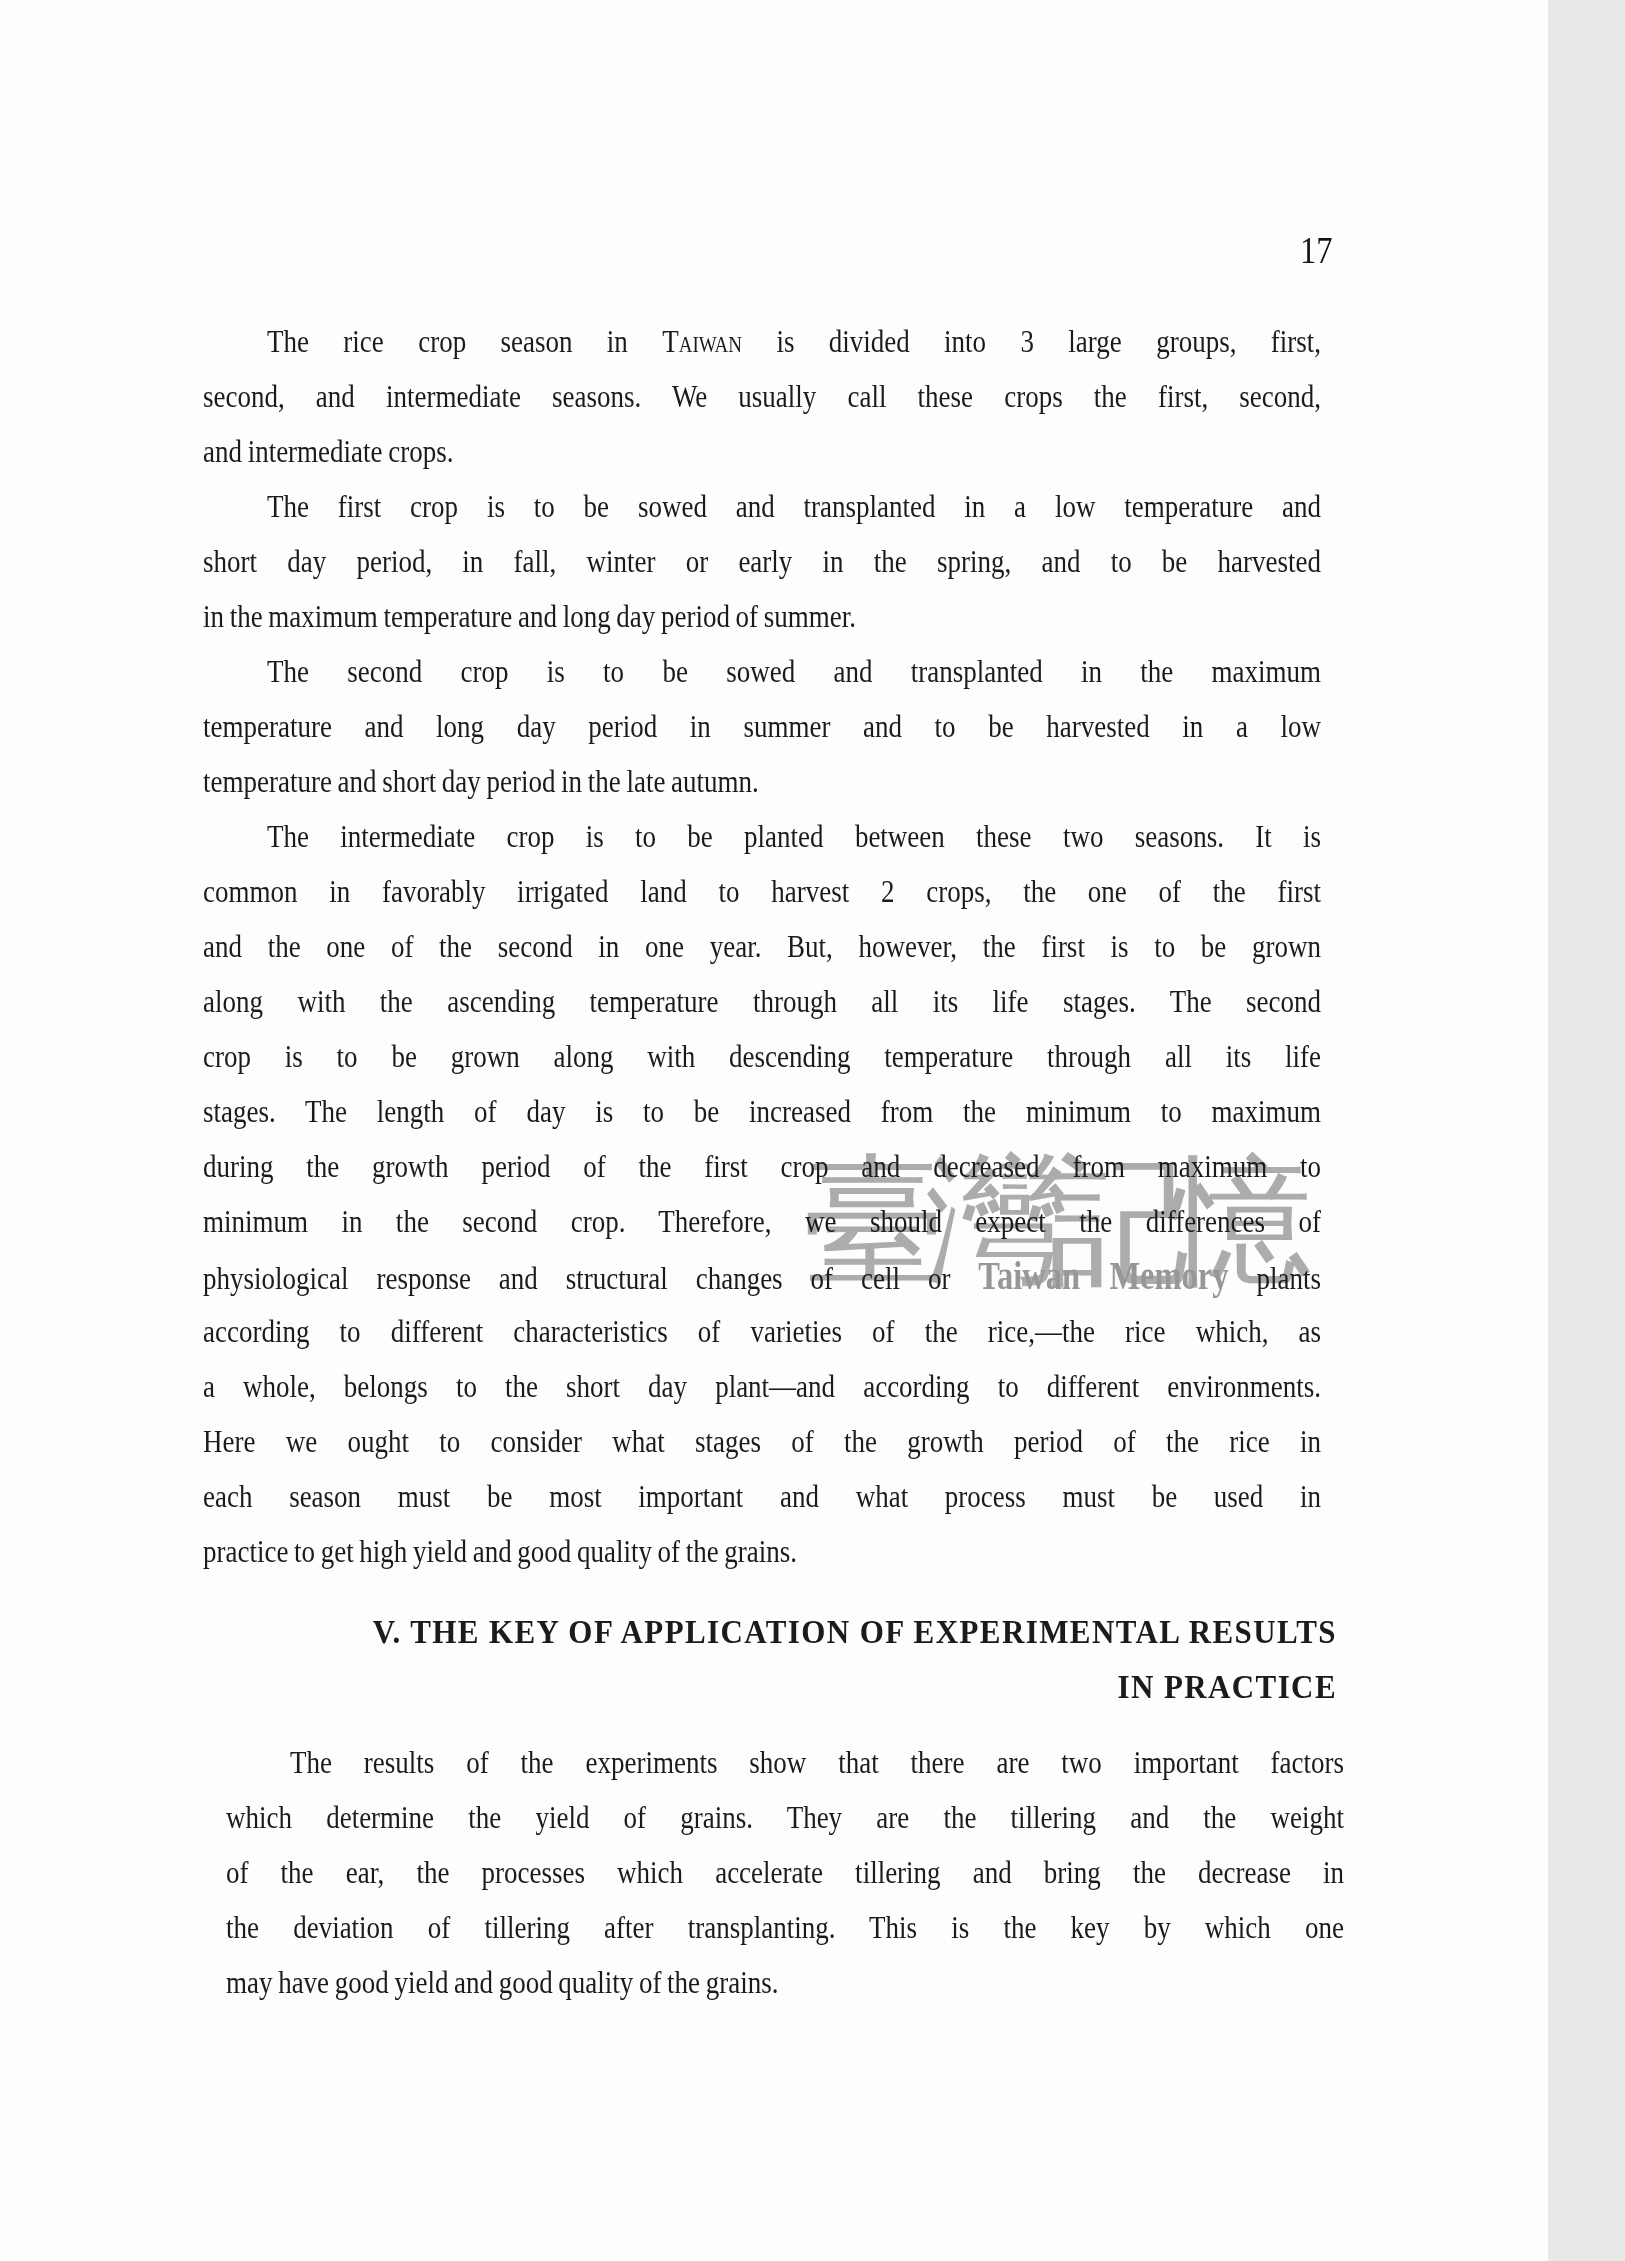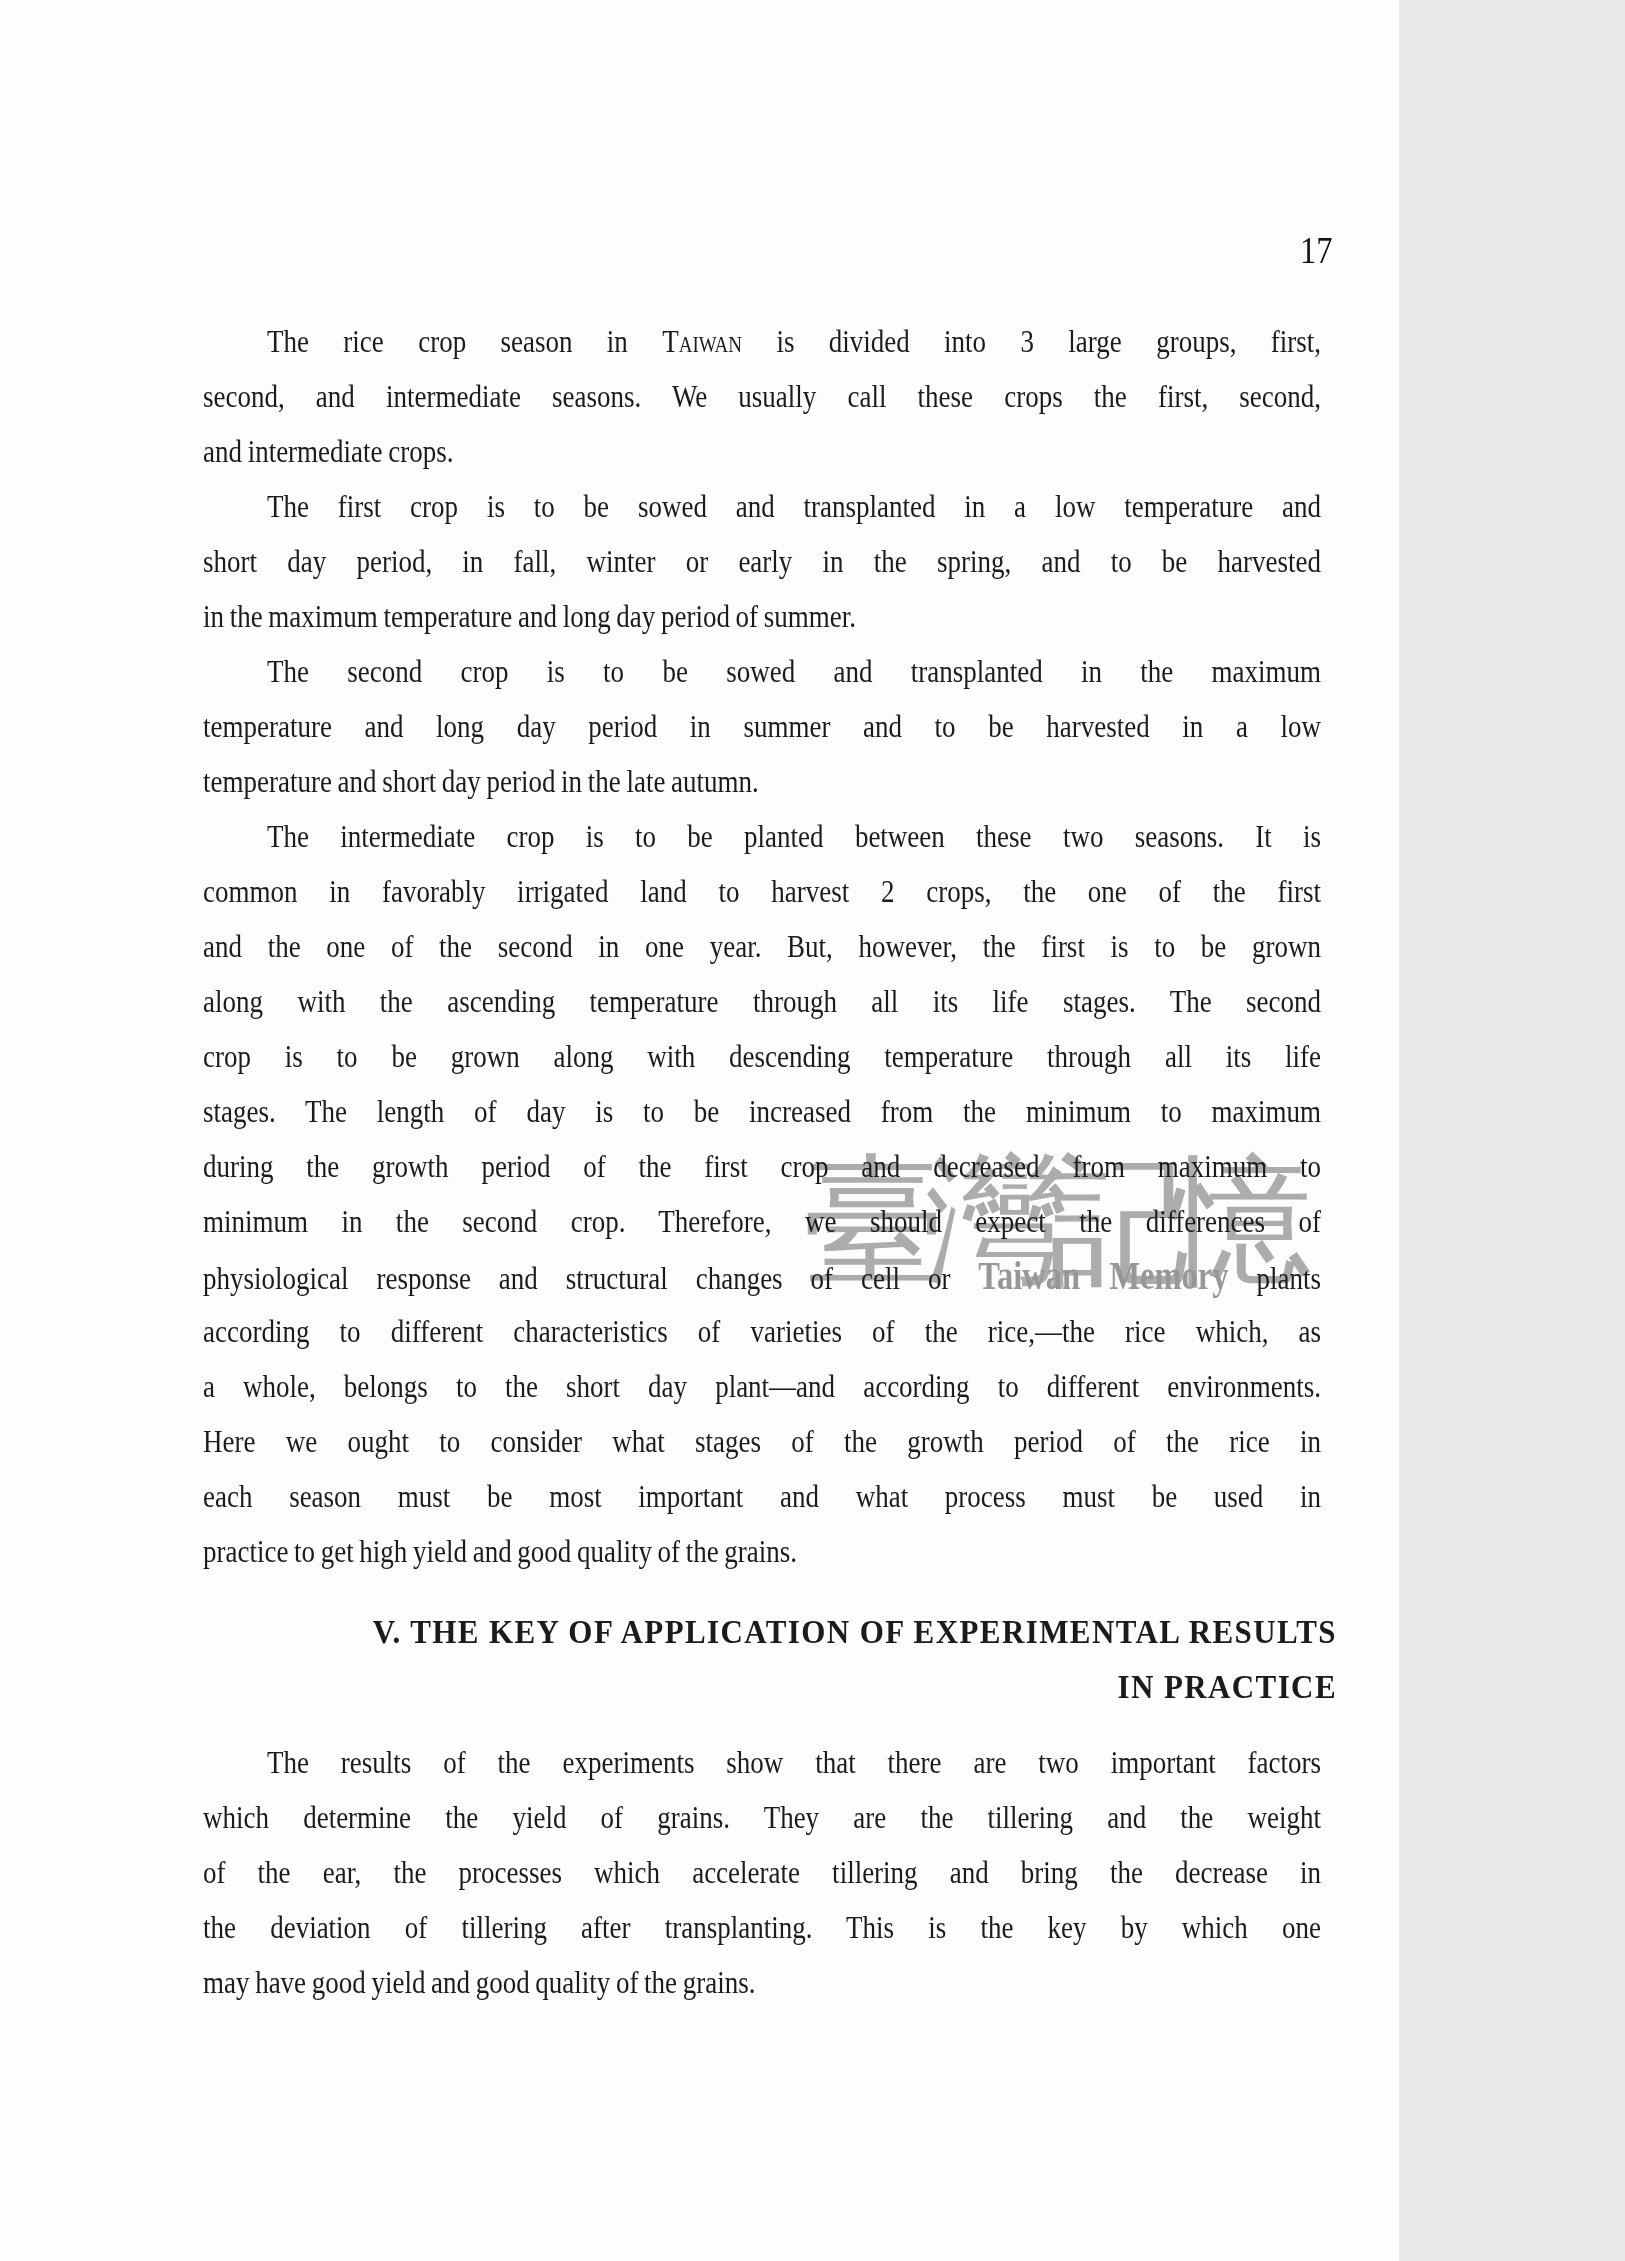--- a/index.html
+++ b/index.html
@@ -1,37 +1,37 @@
 <!DOCTYPE html>
 <html style="font-size:11.3px"><head>
 <meta charset="utf-8">
 <style>
   html,body{margin:0;padding:0;background:#e8e8e8;}
   .page{
     position:relative;
-    width:1399px;height:2261px;
+    width:1548px;height:2261px;
     background:#fdfdfc;
     overflow:hidden;
     font-family:"Liberation Serif","DejaVu Serif",serif;
     color:#1b1b1b;
   }
   .pageno{
     position:absolute;left:1300px;top:232px;
     font-size:32.5px;line-height:37px;
     transform:scaleY(1.15);
     color:#141414;
   }
   .textcol{
     position:absolute;left:203px;width:1118px;
     font-size:27px;line-height:55px;
     word-spacing:-1.1px;
     z-index:2;
   }
   #flow1{top:314px;}
-  #flow2{top:1735px;}
+  #flow2{top:1735px;margin-left:23px;}
   .line{
     height:55px;overflow:hidden;
     text-align:justify;text-align-last:justify;
     transform:scaleY(1.2);
   }
   .line.last{text-align:left;text-align-last:left;}
   .line.first{text-indent:64px;}
   .smallcaps{font-variant:small-caps;}
   .wm-label{
     font-size:32.5px;font-weight:bold;

